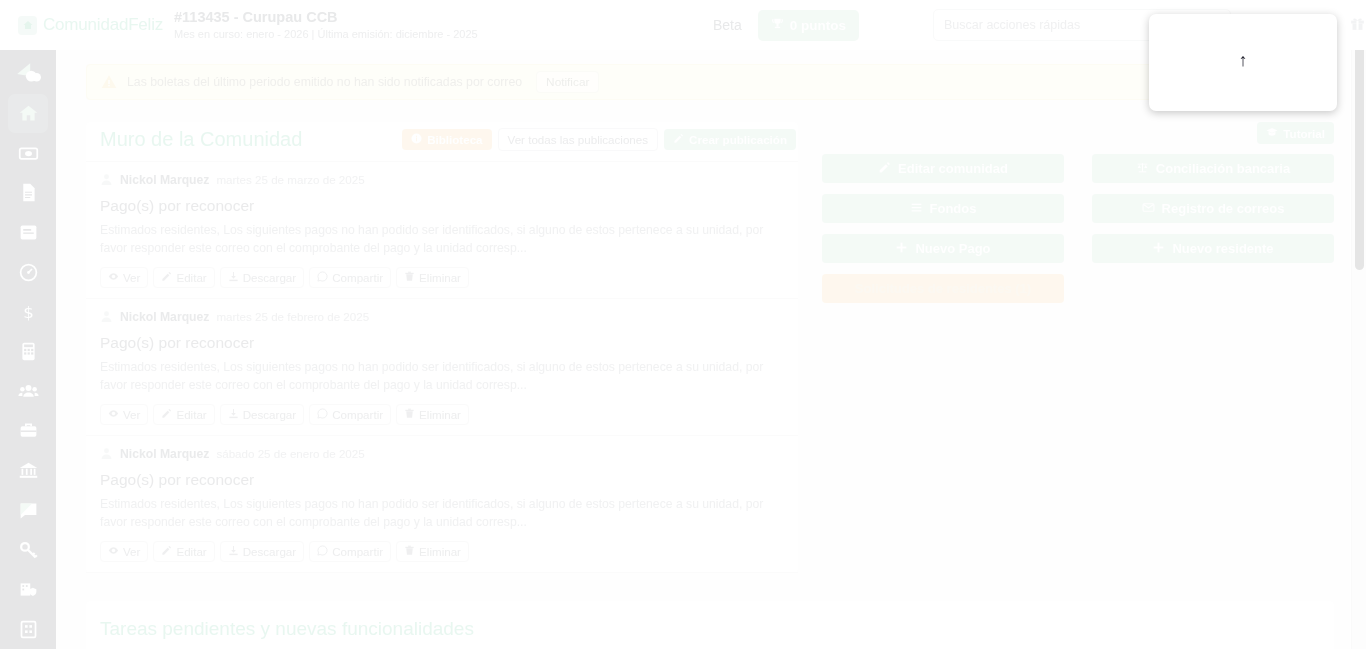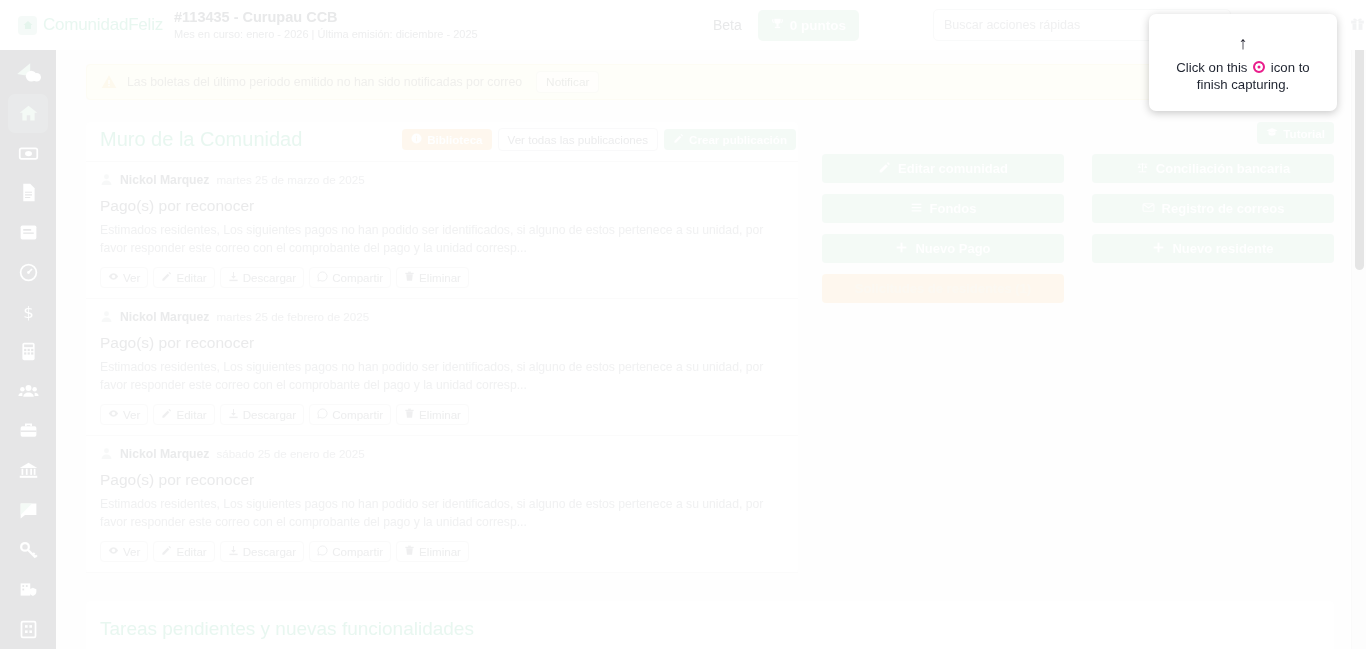--- a/index.html
+++ b/index.html
@@ -668,18 +668,13 @@
   </div>
 
   <div class="scrollbar">
     <div class="sb-arrow"></div>
     <div class="sb-thumb"></div>
   </div>
 </div>
 
 <div class="capture-tooltip">
   <div class="tt-arrow">↑</div>
-  <div class="tt-text">
-    <span>Click on this</span>
-    <span class="tt-dot"></span>
-    <span>icon to finish capturing.</span>
-  </div>
 </div>
 
 </body></html>

